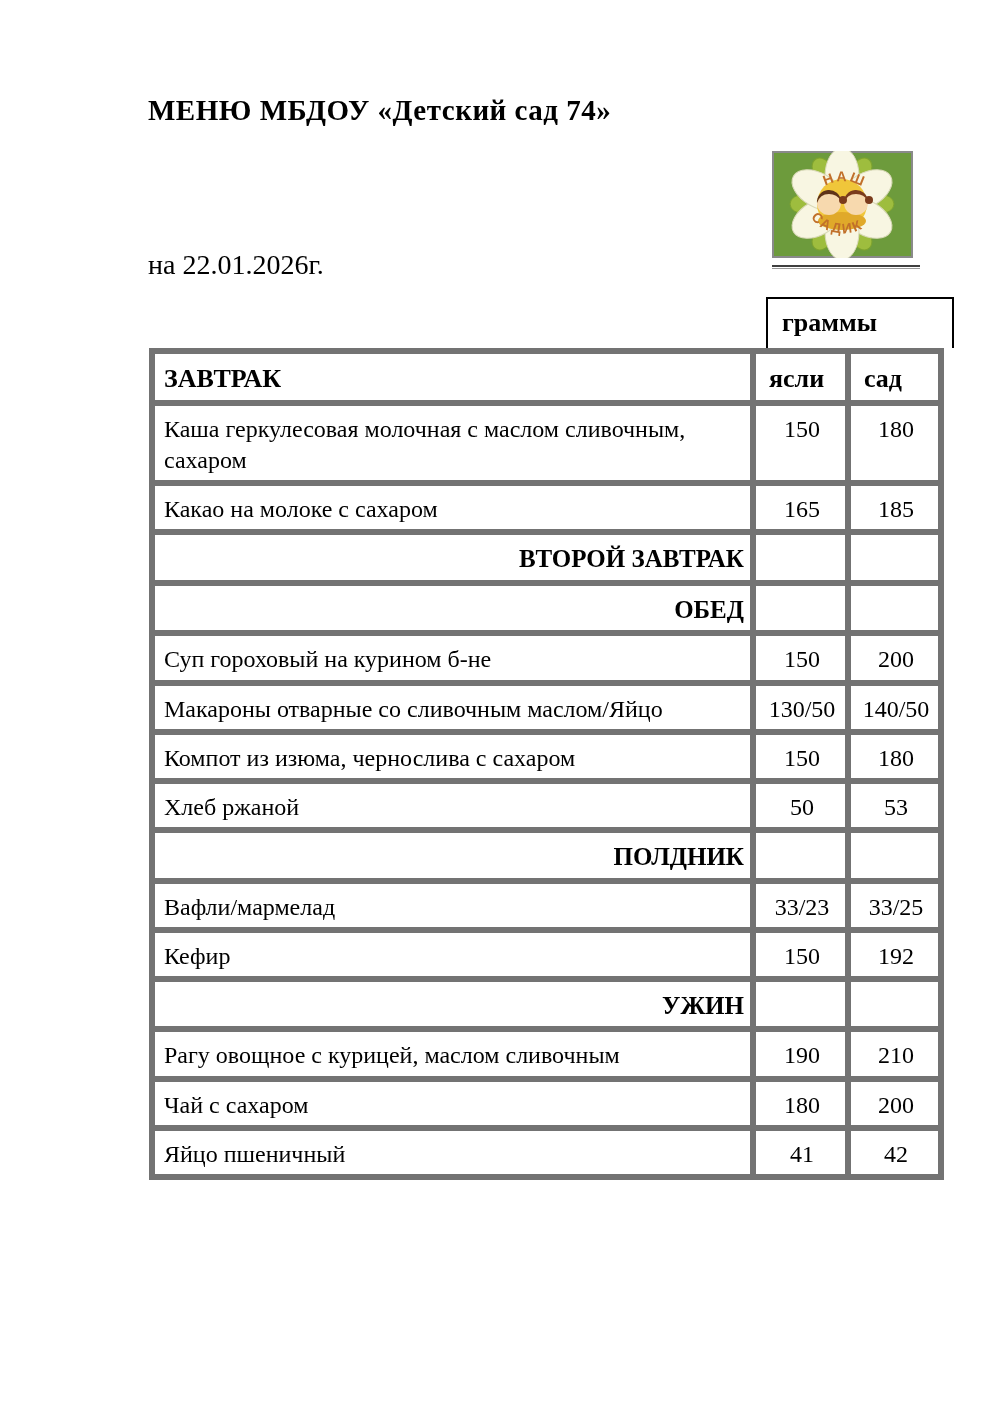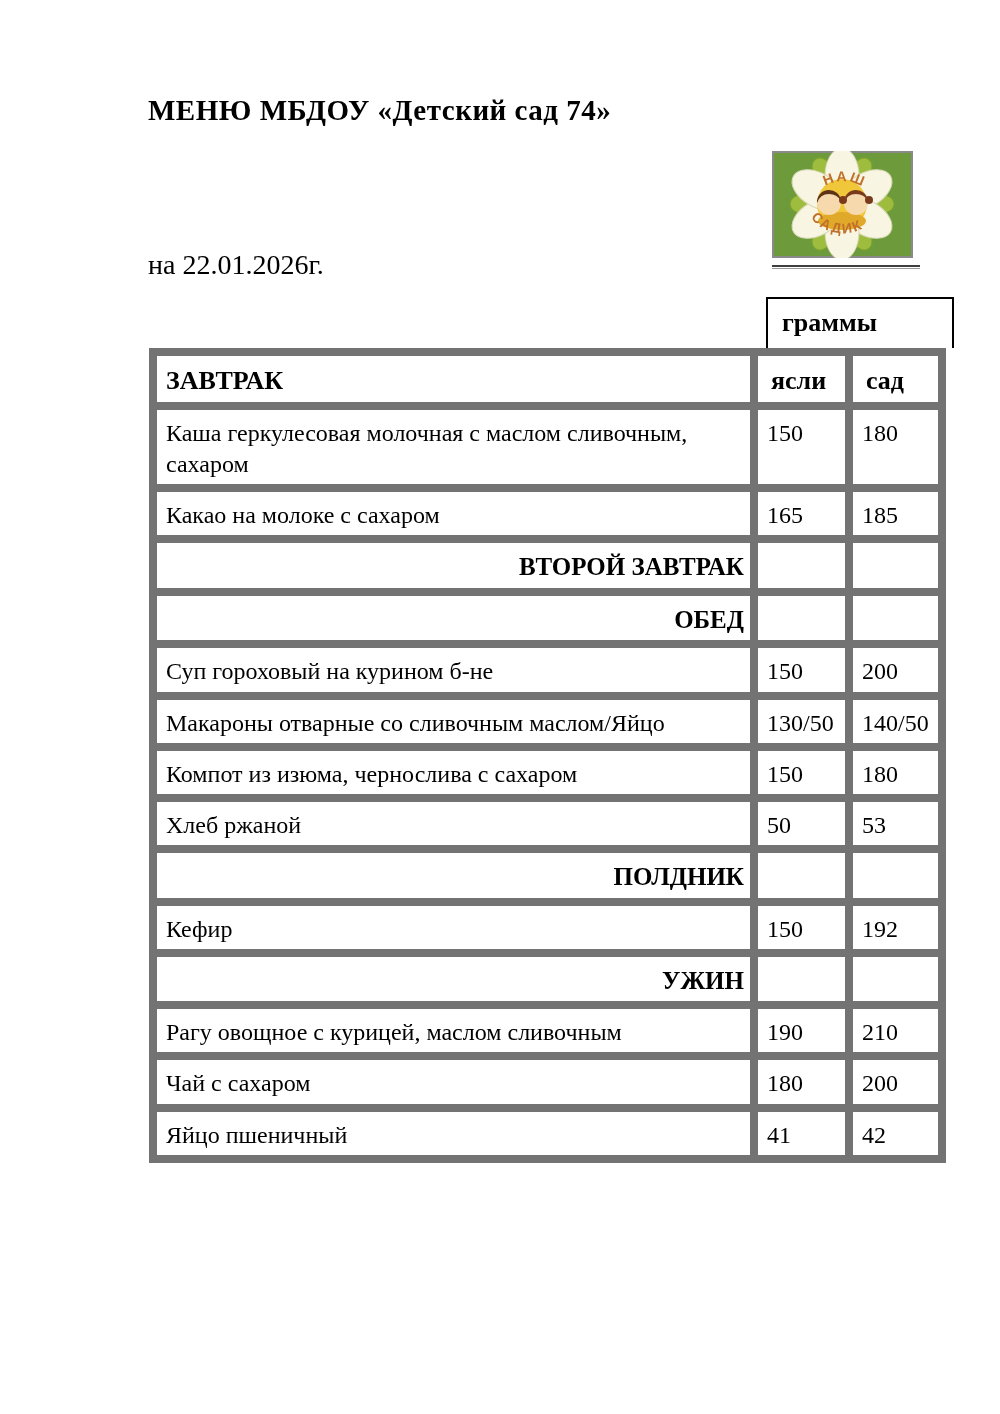--- a/index.html
+++ b/index.html
@@ -71,41 +71,42 @@
     top: 348px;
     width: 789px;
     border-collapse: collapse;
     table-layout: fixed;
   }
   table.menu col.c-name  { width: 601px; }
   table.menu col.c-yasli { width: 95px; }
   table.menu col.c-sad   { width: 93px; }
 
   table.menu th, table.menu td {
-    border: 8px solid #737373;
+    border: 6px solid #737373;
     vertical-align: top;
     font-size: 24px;
     line-height: 1.3;
     padding: 8px 6px 4px 9px;
     overflow: hidden;
   }
 
   table.menu thead tr { height: 50px; }
   table.menu thead th {
     font-size: 26px;
     font-weight: bold;
     text-align: left;
     padding-left: 9px;
   }
   table.menu thead th.cell-num { padding-left: 13px; }
 
   tr.item { height: 45px; }
   tr.section { height: 49px; }
 
   td.cell-num {
+    text-align: center;
     padding-left: 2px;
     padding-right: 2px;
   }
 
   tr.section td.cell-label {
     font-weight: bold;
     font-size: 25px;
     text-align: right;
   }
 </style>
@@ -229,20 +230,25 @@
       <td class="cell-num">50</td>
       <td class="cell-num">53</td>
     </tr>
 
     <tr class="section">
       <td class="cell-label">ПОЛДНИК</td>
       <td class="cell-num"></td>
       <td class="cell-num"></td>
     </tr>
 
+    <tr class="item">
+      <td class="cell-label">Вафли/мармелад</td>
+      <td class="cell-num">33/23</td>
+      <td class="cell-num">33/25</td>
+    </tr>
 
     <tr class="item">
       <td class="cell-label">Кефир</td>
       <td class="cell-num">150</td>
       <td class="cell-num">192</td>
     </tr>
 
     <tr class="section">
       <td class="cell-label">УЖИН</td>
       <td class="cell-num"></td>

